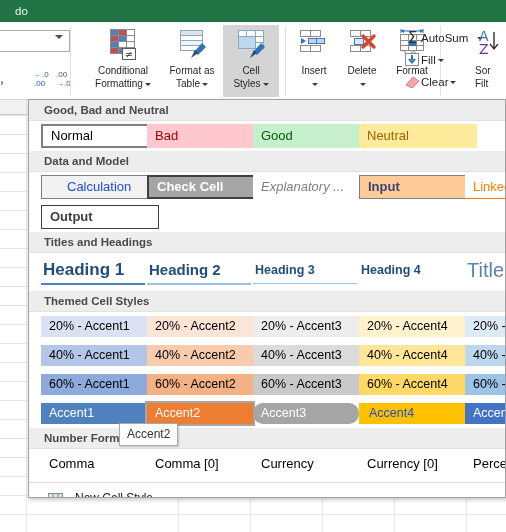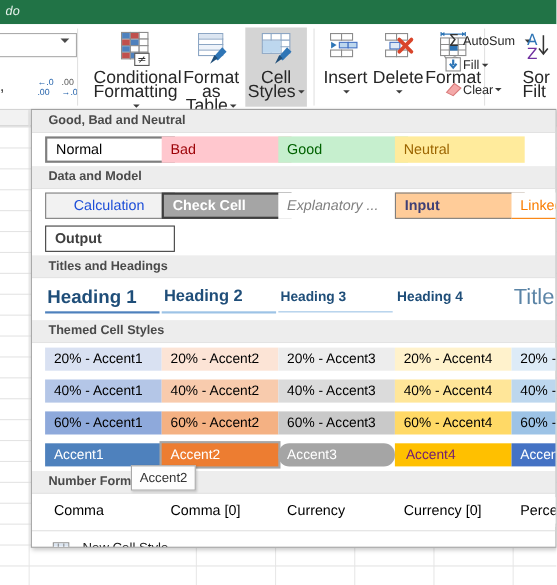--- a/index.html
+++ b/index.html
@@ -10,21 +10,21 @@
     background: #ffffff;
   }
   #root { position: relative; width: 506px; height: 532px; background: #ffffff; }
 
   
   .titlebar {
     position: absolute; left: 0; top: 0; width: 506px; height: 22px;
     background: #217346; color: #ffffff;
     font-size: 11.5px; line-height: 22px; padding-left: 0px;
   }
-  .titlebar .undo-txt { color: #e8f2ec; padding-left: 5px; letter-spacing: .2px; font-style: italic; }
+  .titlebar .undo-txt { color: #e8f2ec; padding-left: 15px; letter-spacing: .2px; }
 
   
   .ribbon {
     position: absolute; left: 0; top: 22px; width: 506px; height: 78px;
     background: #ffffff; border-bottom: 1px solid #d4d4d4;
   }
   .rsep { position: absolute; top: 4px; width: 1px; height: 70px; background: #e2e2e2; }
 
   
   .numbox {
@@ -39,21 +39,21 @@
   .comma-glyph { position: absolute; left: 0px; top: 48px; font-size: 14px; color: #333; }
   .dec-glyph { position: absolute; font-size: 8px; color: #1f5fa9; line-height: 9px; white-space: nowrap;}
 
   
   .rbtn {
     position: absolute; top: 3px; width: 62px; height: 72px;
     text-align: center; font-size: 11px; color: #262626;
   }
   .rbtn.sel { background: #d4d4d4; }
   .rbtn .ico { height: 36px; margin-top: 3px; position: relative; }
-  .rbtn .lab { line-height: 13px; font-size: 16px; }
+  .rbtn .lab { line-height: 13px; font-size: 10px; }
   .arrow-dn-small {
     display: inline-block; width: 0; height: 0;
     border-left: 3px solid transparent; border-right: 3px solid transparent;
     border-top: 3.5px solid #3b3b3b; vertical-align: middle; margin-left: 2px;
   }
 
   
   .scmd {
     position: absolute; height: 22px; font-size: 11.5px; color: #262626;
     white-space: nowrap; line-height: 22px;
@@ -405,21 +405,21 @@
         <div class="sw c0" style="left: 12px; background: rgb(142, 169, 219); color: rgb(0, 0, 0);">60% - Accent1</div>
         <div class="sw c1" style="left: 118px; background: rgb(244, 177, 131); color: rgb(0, 0, 0);">60% - Accent2</div>
         <div class="sw c2" style="left: 224px; background: rgb(201, 201, 201); color: rgb(0, 0, 0);">60% - Accent3</div>
         <div class="sw c3" style="left: 330px; background: rgb(255, 217, 102); color: rgb(0, 0, 0);">60% - Accent4</div>
         <div class="sw c4" style="left: 436px; background: rgb(157, 195, 230); color: rgb(0, 0, 0);">60% - Acce</div>
       </div>
       <div class="row rowT">
         <div class="sw c0" style="left: 12px; background: rgb(78, 129, 189); color: rgb(255, 255, 255);">Accent1</div>
         <div class="sw c1" style="left: 118px; background: rgb(237, 125, 49); color: rgb(255, 255, 255); box-shadow: rgb(166, 166, 166) 0px 0px 0px 2px;">Accent2</div>
         <div class="sw c2" style="left: 224px; background: rgb(165, 165, 165); color: rgb(255, 255, 255); border-radius: 10px;">Accent3</div>
-        <div class="sw c3" style="left: 330px; background: rgb(255, 192, 0); color: #701a75; padding-left: 10px;">Accent4</div>
+        <div class="sw c3" style="left: 330px; background: rgb(255, 192, 0); color: #1d4ed8; padding-left: 10px;">Accent4</div>
         <div class="sw c4" style="left: 436px; background: rgb(68, 114, 196); color: rgb(255, 255, 255);">Accent5</div>
       </div>
       <div class="cat">Number Format</div>
       <div class="row">
         <div class="sw c0" style="background: rgb(255, 255, 255); color: rgb(0, 0, 0);">Comma</div>
         <div class="sw c1" style="background: rgb(255, 255, 255); color: rgb(0, 0, 0);">Comma [0]</div>
         <div class="sw c2" style="background: rgb(255, 255, 255); color: rgb(0, 0, 0);">Currency</div>
         <div class="sw c3" style="background: rgb(255, 255, 255); color: rgb(0, 0, 0);">Currency [0]</div>
         <div class="sw c4" style="background: rgb(255, 255, 255); color: rgb(0, 0, 0);">Percent</div>
       </div>

